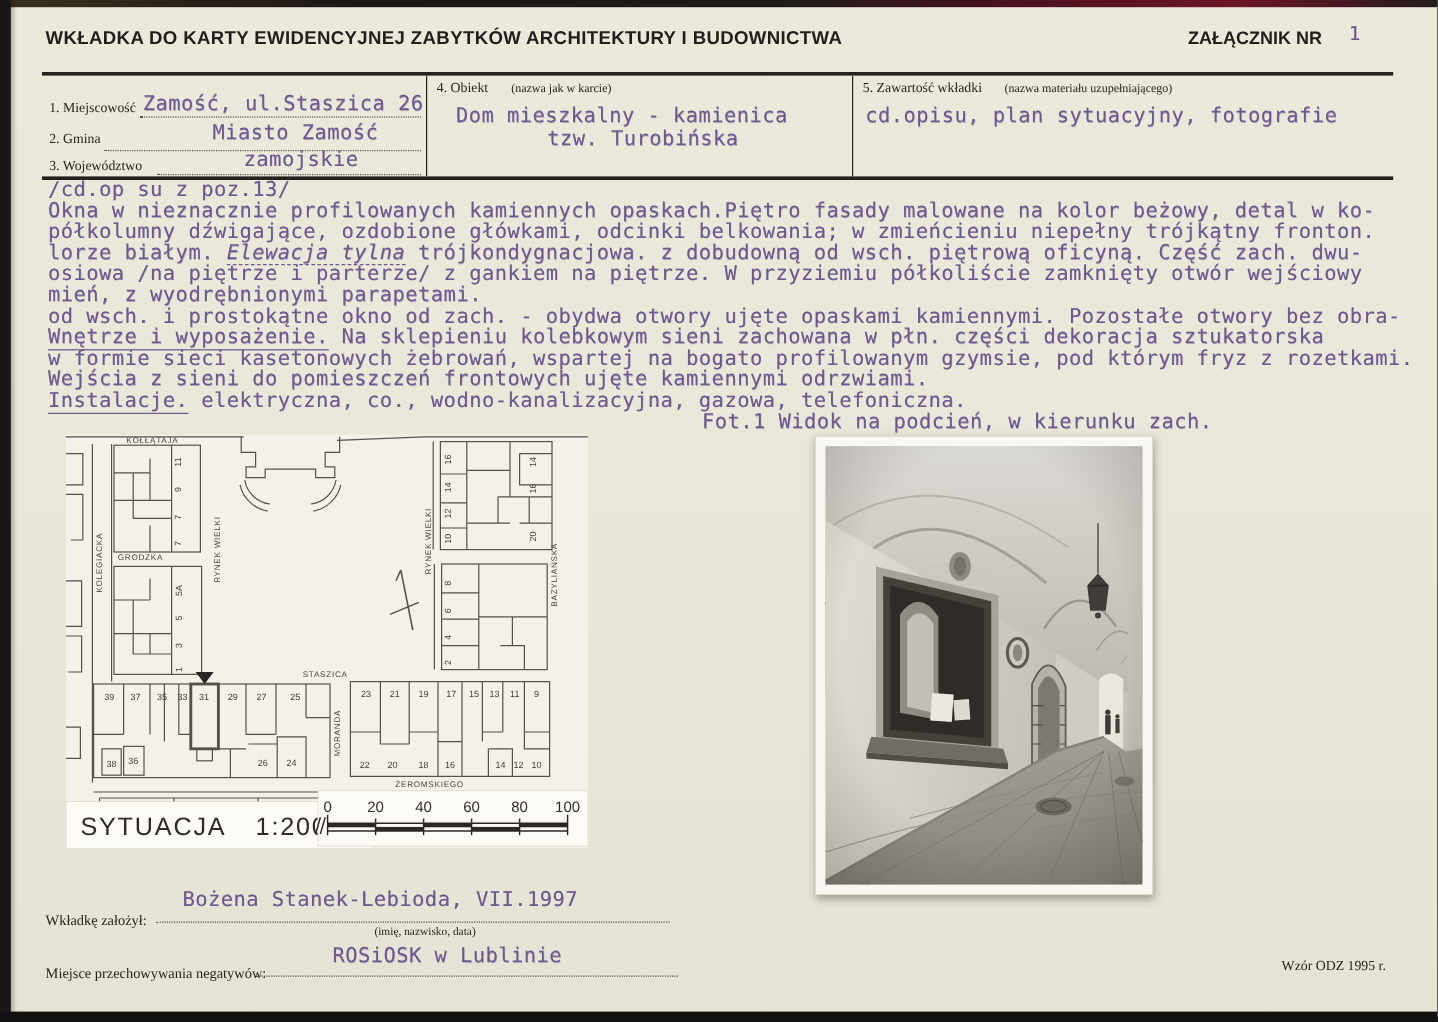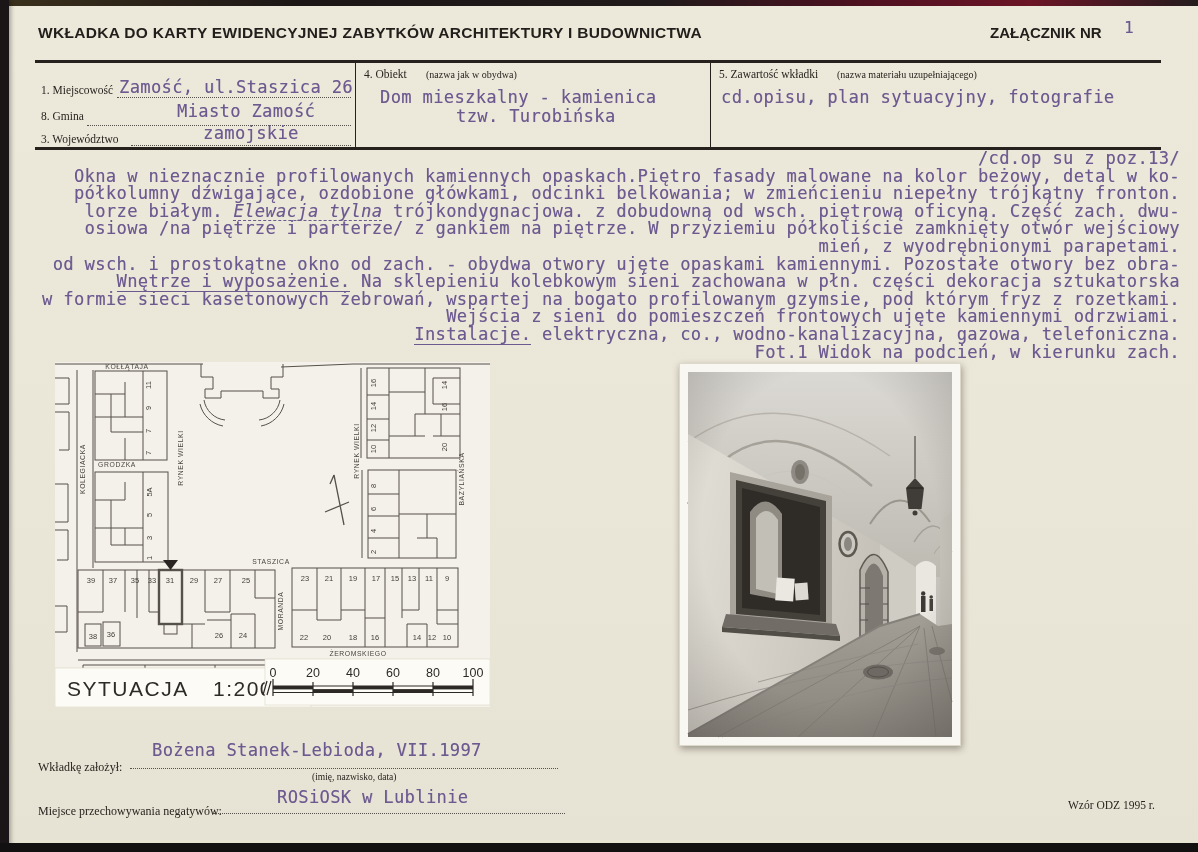--- a/index.html
+++ b/index.html
@@ -1,18 +1,18 @@
 <!DOCTYPE html>
 <html><head>
 <meta charset="utf-8">
 <style>
   html,body{margin:0;padding:0;background:#111;}
   .page{position:relative;width:1198px;height:852px;overflow:hidden;
     background:linear-gradient(180deg,#ece8da 0%,#eae6d8 55%,#e7e3d4 100%);
-    font-family:"Liberation Sans",sans-serif;text-align:right;}
+    font-family:"Liberation Sans",sans-serif;}
   .edge{position:absolute;}
   .edge-top{left:0;top:0;width:100%;height:6px;
     background:linear-gradient(90deg,#3a301c,#1c1616 25%,#201a1b 55%,#4e1120 72%,#6b1526 86%,#241c1e);}
   .edge-left{left:0;top:0;width:9px;height:100%;background:#1a1516;box-shadow:2px 0 4px rgba(0,0,0,.3);}
   .edge-bottom{left:0;bottom:0;width:100%;height:9px;background:#131011;}
   .title{position:absolute;left:38px;top:24px;font-weight:700;font-size:15.5px;
     letter-spacing:.3px;color:#211e1b;}
   .zal{position:absolute;left:990px;top:24px;font-weight:700;font-size:15px;color:#211e1b;}
   .typed{font-family:"DejaVu Sans Mono",monospace;color:#6b5990;letter-spacing:.4px;
     text-shadow:.3px .3px .5px rgba(107,89,144,.45);}
@@ -51,30 +51,30 @@
 
   <div class="title">WKŁADKA DO KARTY EWIDENCYJNEJ ZABYTKÓW ARCHITEKTURY I BUDOWNICTWA</div>
   <div class="zal">ZAŁĄCZNIK NR</div>
   <div class="zal-num typed">1</div>
 
   <div class="ftable">
     <div class="col col1">
       <div class="flabel" style="left:6px;top:21px">1. Miejscowość</div>
       <div class="dots" style="left:82px;right:4px;top:14px"></div>
       <div class="fval typed" style="left:84px;top:14px">Zamość, ul.Staszica 26</div>
-      <div class="flabel" style="left:6px;top:47px">8. Gmina</div>
+      <div class="flabel" style="left:6px;top:47px">2. Gmina</div>
       <div class="dots" style="left:52px;right:4px;top:42px"></div>
       <div class="fval typed" style="left:142px;top:38px">Miasto Zamość</div>
       <div class="flabel" style="left:6px;top:70px">3. Województwo</div>
       <div class="dots" style="left:96px;right:4px;top:62px"></div>
       <div class="fval typed" style="left:168px;top:60px">zamojskie</div>
     </div>
     <div class="col col2">
       <div class="flabel" style="left:8px;top:5px">4. Obiekt</div>
-      <div class="flabel fnote" style="left:70px;top:6px">(nazwa jak w obydwa)</div>
+      <div class="flabel fnote" style="left:70px;top:6px">(nazwa jak w karcie)</div>
       <div class="fval typed" style="left:24px;top:24px">Dom mieszkalny - kamienica</div>
       <div class="fval typed" style="left:100px;top:43px">tzw. Turobińska</div>
     </div>
     <div class="col col3">
       <div class="flabel" style="left:8px;top:5px">5. Zawartość wkładki</div>
       <div class="flabel fnote" style="left:126px;top:6px">(nazwa materiału uzupełniającego)</div>
       <div class="fval typed" style="left:10px;top:24px">cd.opisu, plan sytuacyjny, fotografie</div>
     </div>
   </div>
 

